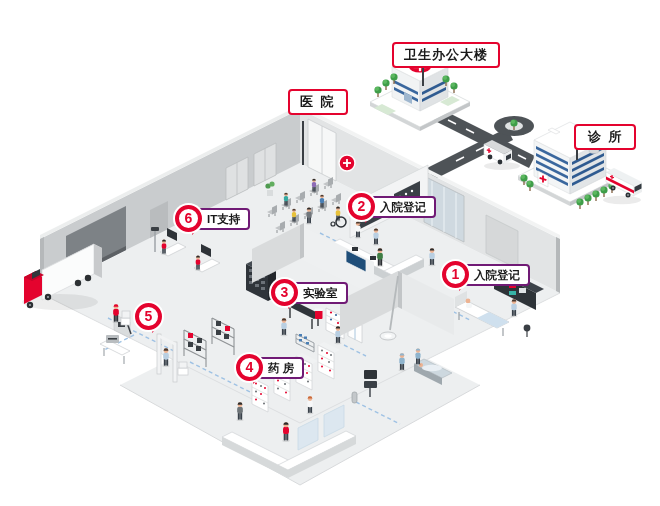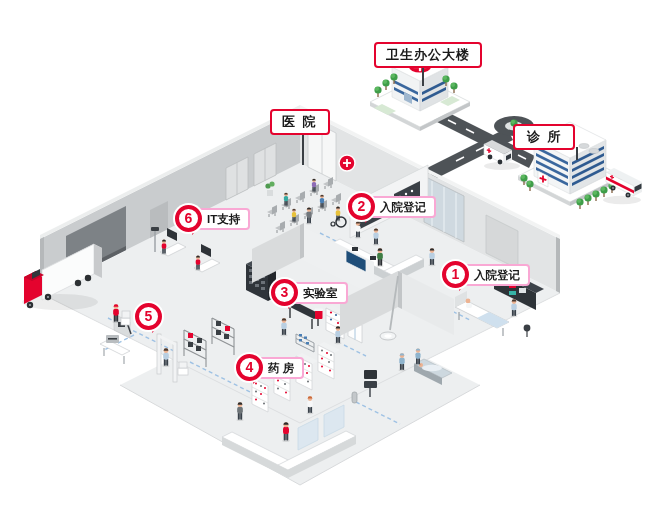--- a/index.html
+++ b/index.html
@@ -1,27 +1,27 @@
 <!DOCTYPE html>
 <html><head>
 <meta charset="utf-8">
 <style>
   html,body{margin:0;padding:0;background:#fff;}
   .stage{position:relative;width:660px;height:506px;background:#ffffff;overflow:hidden;
          font-family:"Liberation Sans","DejaVu Sans",sans-serif;}
   .scene{position:absolute;left:0;top:0;}
   .site{position:absolute;background:#fff;border:2px solid #e4032e;border-radius:4px;
         font-weight:bold;font-size:13px;color:#1a1a1a;padding:2px 10px;white-space:nowrap;
-        letter-spacing:2px;z-index:5;}
+        letter-spacing:2px;z-index:5;margin-left:18px;}
   .connector{position:absolute;width:2px;background:#3a3f44;z-index:4;}
   .chip{position:absolute;display:flex;align-items:center;z-index:6;}
   .numcircle{width:19px;height:19px;border-radius:50%;background:#fff;border:4px solid #e4032e;
              color:#e4032e;font-weight:bold;font-size:14px;line-height:19px;text-align:center;
              box-shadow:0 0 0 2px #fff;position:relative;z-index:3;}
-  .bubble{background:#fff;border:2px solid #f9a8d4;border-radius:4px;padding:1px 8px;
+  .bubble{background:#fff;border:2px solid #701a75;border-radius:4px;padding:1px 8px;
           font-weight:bold;font-size:11.5px;color:#1a1a1a;margin-left:-5px;white-space:nowrap;
           position:relative;z-index:2;height:16px;line-height:16px;}
   .tail{position:absolute;width:0;height:0;border-top:9px solid #e4032e;
         border-right:9px solid transparent;left:17px;top:21px;z-index:1;}
 </style>
 </head>
 <body>
 
 <div class="stage">
 
@@ -516,27 +516,27 @@
         <use href="#fig" transform="translate(116,306) scale(1.05)" style="--b:#e4032e;--h:#e4032e;--l:#2f343a"></use>
         <line x1="124" y1="314" x2="131" y2="334" stroke="#3a3f44" stroke-width="1.5"></line>
         <rect x="121" y="318" width="9" height="7" fill="#ffffff" stroke="#c9ccce" stroke-width="0.7"></rect>
         <rect x="122" y="311" width="8" height="7" fill="#f2f3f4" stroke="#c9ccce" stroke-width="0.7"></rect>
       </g>
     </g>
   </g>
 </svg>
 
 <div class="connector" style="left:302px;top:121px;height:44px;"></div>
-<div class="site" style="left:270px;top:109px;">医 院</div>
+<div class="site" style="left:270px;top:89px;">医 院</div>
 
 <div class="connector" style="left:422px;top:65px;height:21px;"></div>
 <div class="site" style="left:374px;top:42px;letter-spacing:1px;">卫生办公大楼</div>
 
 <div class="connector" style="left:576px;top:147px;height:13px;"></div>
-<div class="site" style="left:513px;top:124px;padding-left:12px;">诊 所</div>
+<div class="site" style="left:556px;top:124px;padding-left:12px;">诊 所</div>
 
 <div class="chip" style="left:442px;top:261px;">
   <div class="tail"></div>
   <div class="numcircle">1</div>
   <div class="bubble">入院登记</div>
 </div>
 
 <div class="chip" style="left:348px;top:193px;">
   <div class="tail"></div>
   <div class="numcircle">2</div>

